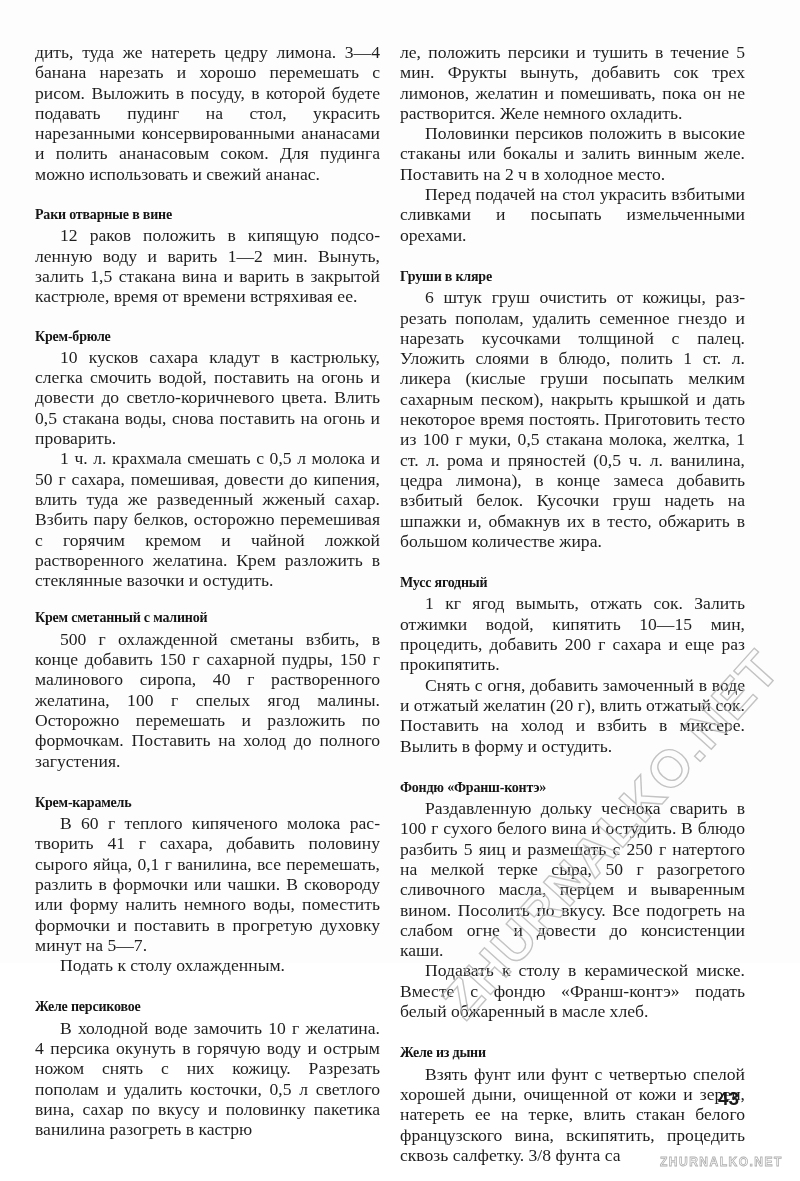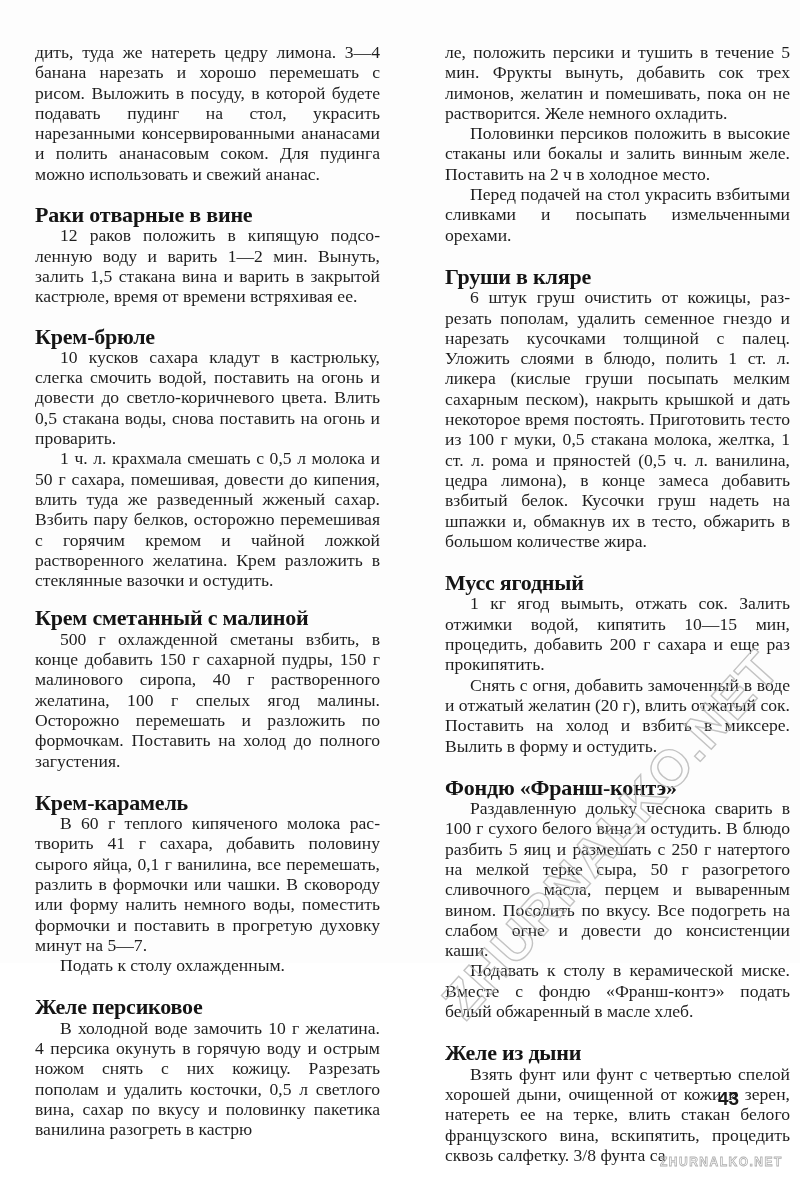--- a/index.html
+++ b/index.html
@@ -1,24 +1,24 @@
 <!DOCTYPE html>
 <html><head>
 <meta charset="utf-8">
 <style>
   html, body { margin: 0; padding: 0; background: #ffffff; }
   body { width: 800px; height: 1181px; position: relative; overflow: hidden; }
   .page { position: absolute; left: 0; top: 0; width: 800px; height: 963px; background: #fdfdfd; }
   .col { position: absolute; top: 42px; width: 345px; font-family: "Liberation Serif", serif;
          font-size: 17.6px; line-height: 20.3px; color: #1e1e1e; text-align: justify; hyphens: manual; }
   .col.left { left: 35px; }
-  .col.right { left: 400px; margin-left: 45px; }
+  .col.right { left: 400px; }
   .col p { margin: 0; text-indent: 0; }
   .col p.indent { text-indent: 25px; }
-  .col h2 { margin: 18px 0 0 0; font-size: 22px; line-height: 20.3px; font-weight: bold;
+  .col h2 { margin: 18px 0 0 0; font-size: 14px; line-height: 20.3px; font-weight: bold;
             font-family: "Liberation Serif", serif; color: #151515; text-align: left; letter-spacing: -0.2px; }
   .col h2:first-child { margin-top: 0; }
   .page-number { position: absolute; left: 718px; top: 1088px; font-family: "Liberation Sans", sans-serif;
                  font-weight: bold; font-size: 19px; color: #1a1a1a; }
   .wm-diag { position: absolute; left: 430px; top: 990px; font-family: "Liberation Sans", sans-serif;
              font-weight: bold; font-size: 52px; letter-spacing: 2px; color: transparent;
              -webkit-text-stroke: 1.4px #b9b9b9; transform: rotate(-48deg); transform-origin: left top;
              white-space: nowrap; opacity: 0.85; pointer-events: none; }
   .wm-corner { position: absolute; left: 660px; top: 1155px; font-family: "Liberation Sans", sans-serif;
                font-weight: bold; font-size: 12px; letter-spacing: 1.5px; color: transparent;

